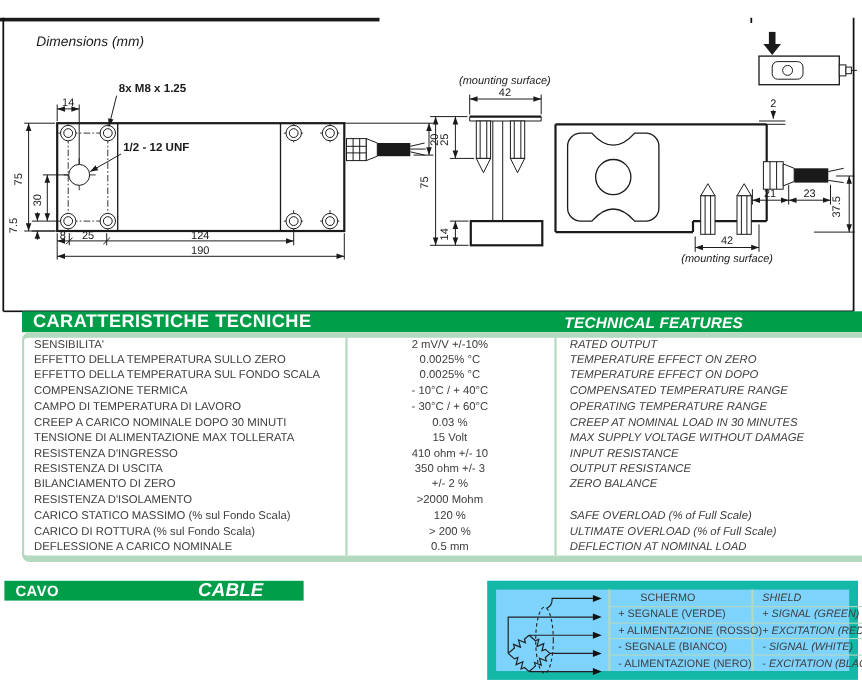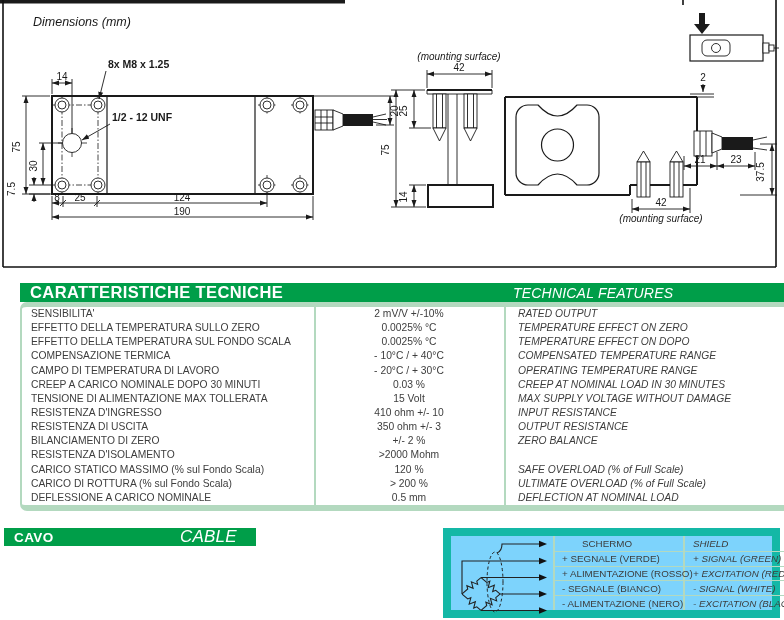--- a/index.html
+++ b/index.html
@@ -1,49 +1,49 @@
 <!DOCTYPE html>
 <html><head>
 <meta charset="utf-8">
 <style>
   html,body{margin:0;padding:0;background:#fff;}
   .page{position:relative;width:784px;height:620px;background:#fff;overflow:hidden;
         font-family:"Liberation Sans",sans-serif;color:#3d3d3d;}
   
-  .drawing-area{position:absolute;left:0;top:0;width:784px;height:268px;}
+  .drawing-area{position:absolute;left:0;top:16px;width:784px;height:268px;}
   .dim-title{position:absolute;left:33px;top:15px;font-size:12.5px;font-style:italic;color:#1a1a1a;}
   svg text{font-family:"Liberation Sans",sans-serif;fill:#1a1a1a;}
   .dt{font-size:10px;text-anchor:middle;}
   .nt{font-size:10.5px;font-weight:bold;}
   .its{font-size:10px;font-style:italic;text-anchor:middle;}
   .ol{stroke:#1a1a1a;stroke-width:2;fill:none;}
   .ml{stroke:#1a1a1a;stroke-width:1.2;fill:none;}
   .tl{stroke:#1a1a1a;stroke-width:0.9;fill:none;}
   .wf{fill:#fff;}
   .cl{stroke:#1a1a1a;stroke-width:0.8;fill:none;stroke-dasharray:6 2 1.5 2;}
   .dl{stroke:#1a1a1a;stroke-width:0.9;fill:none;}
   .arr{marker-start:url(#ar);marker-end:url(#ar);}
   .are{marker-end:url(#ar);}
   .fr{stroke:#111;stroke-width:1.6;}
   .blk{fill:#1a1a1a;}
   
   .tech{position:absolute;left:4px;top:283px;width:776px;padding-left:16px;}
   .gbar{position:relative;height:19px;background:#009e49;display:flex;align-items:center;}
   .gbar .hit{margin-left:10px;color:#fff;font-weight:bold;font-size:16.5px;letter-spacing:0.4px;white-space:nowrap;}
-  .gbar .hen{position:absolute;left:493px;color:#fff;font-weight:normal;font-style:italic;font-size:14px;letter-spacing:0.2px;white-space:nowrap;}
+  .gbar .hen{position:absolute;left:493px;color:#fff;font-weight:bold;font-style:italic;font-size:14px;letter-spacing:0.2px;white-space:nowrap;}
   .tbody{position:relative;background:#fff;border-left:2px solid #b3d9bf;border-right:2px solid #b3d9bf;
          border-top:5px solid #b3d9bf;border-bottom:6px solid #b3d9bf;height:198px;border-radius:7px;}
   .vsep{position:absolute;top:0;bottom:0;width:2px;background:#b3d9bf;}
   .trow{display:grid;grid-template-columns:292px 190px 1fr;height:14.15px;line-height:14.15px;font-size:10.3px;}
   .trow .c-it{padding-left:9px;white-space:nowrap;overflow:hidden;}
   .trow .c-val{text-align:center;white-space:nowrap;}
   .trow .c-en{padding-left:14px;font-style:italic;white-space:nowrap;overflow:hidden;}
   .tbody .trow:first-child{margin-top:2px;}
   
-  .cable{position:absolute;left:4px;top:528px;width:252px;}
+  .cable{position:absolute;left:4px;top:528px;width:272px;}
   .cable .gbar{height:18px;}
   .cable .hit{font-size:13.5px;margin-left:10px;}
   .cable .hen{left:176px;font-size:17px;}
   .cbody{position:relative;background:#fff;border-left:2px solid #b3d9bf;border-right:2px solid #b3d9bf;
          border-bottom:6px solid #b3d9bf;height:49px;padding-top:5px;box-sizing:content-box;}
   .crow{display:grid;grid-template-columns:91px 71px 1fr;height:15px;line-height:15px;font-size:10px;}
   .crow .c-it{padding-left:9px;white-space:nowrap;}
   .crow .c-val{text-align:center;white-space:nowrap;}
   .crow .c-en{padding-left:8px;font-style:italic;white-space:nowrap;}
   
@@ -313,21 +313,21 @@
           <div class="c-val">0.0025% °C</div>
           <div class="c-en">TEMPERATURE EFFECT ON DOPO</div>
         </div>
       <div class="trow">
           <div class="c-it">COMPENSAZIONE TERMICA</div>
           <div class="c-val">- 10°C / + 40°C</div>
           <div class="c-en">COMPENSATED TEMPERATURE RANGE</div>
         </div>
       <div class="trow">
           <div class="c-it">CAMPO DI TEMPERATURA DI LAVORO</div>
-          <div class="c-val">- 20°C / + 30°C</div>
+          <div class="c-val">- 30°C / + 60°C</div>
           <div class="c-en">OPERATING TEMPERATURE RANGE</div>
         </div>
       <div class="trow">
           <div class="c-it">CREEP A CARICO NOMINALE DOPO 30 MINUTI</div>
           <div class="c-val">0.03 %</div>
           <div class="c-en">CREEP AT NOMINAL LOAD IN 30 MINUTES</div>
         </div>
       <div class="trow">
           <div class="c-it">TENSIONE DI ALIMENTAZIONE MAX TOLLERATA</div>
           <div class="c-val">15 Volt</div>

